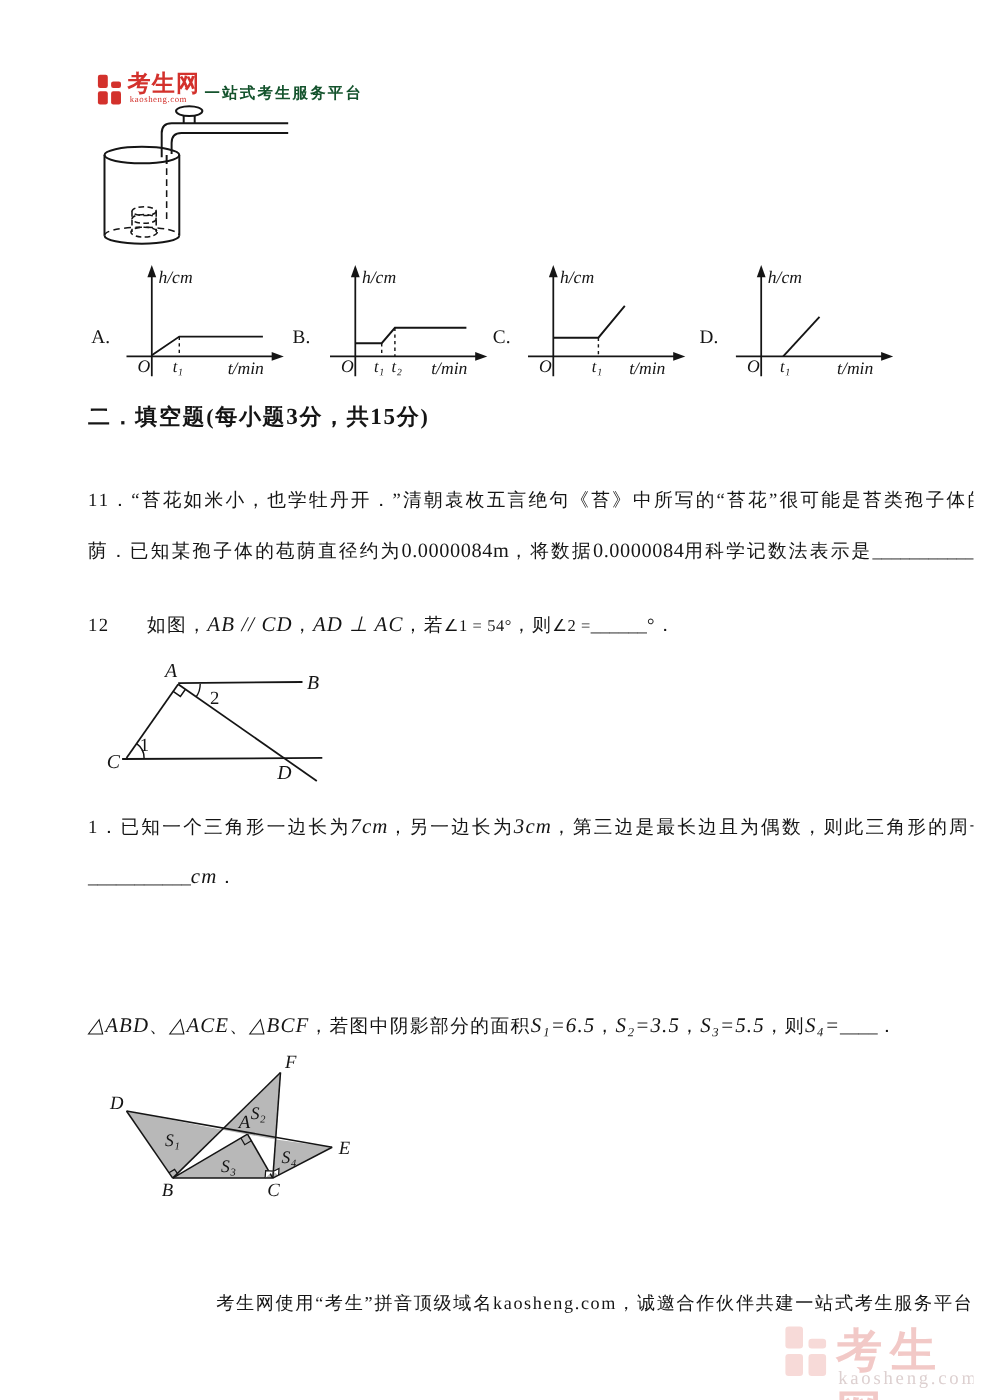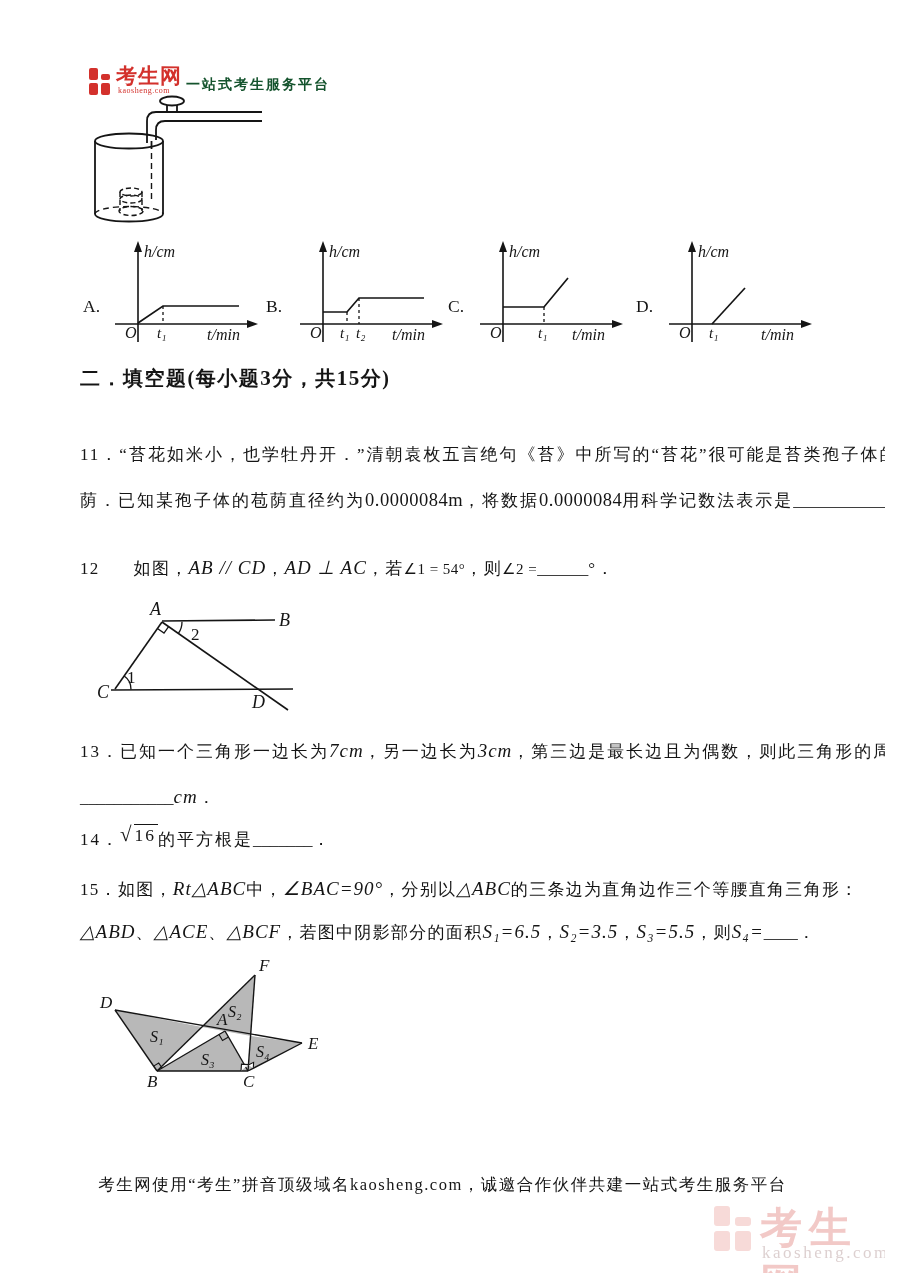--- a/index.html
+++ b/index.html
@@ -172,33 +172,27 @@
     </g>
     <text class="it" x="55" y="16" font-size="18">A</text>
     <text class="it" x="184" y="27" font-size="18">B</text>
     <text class="it" x="2" y="99" font-size="18">C</text>
     <text class="it" x="157" y="109" font-size="18">D</text>
     <text x="96" y="41" font-size="17">2</text>
     <text x="32" y="84" font-size="17">1</text>
   </svg>
 
   <div class="abs para" style="left:80px; top:740px;">
-    <span>13．已知一个三角形一边长为</span><span class="math">7cm</span><span>，另一边长为</span><span class="math">3cm</span><span>，第三边是最长边且为偶数，则此三角形的周长为</span>
+    <span>1．已知一个三角形一边长为</span><span class="math">7cm</span><span>，另一边长为</span><span class="math">3cm</span><span>，第三边是最长边且为偶数，则此三角形的周长为</span>
   </div>
   <div class="abs para" style="left:80px; top:786px;">
     <span class="blank">___________</span><span class="math">cm</span><span>．</span>
   </div>
 
-  <div class="abs para" style="left:80px; top:826px;">
-    <span>14．</span><span class="sqrt"><span class="sign">√</span><span class="radicand">16</span></span><span>的平方根是</span><span class="blank">_______</span><span>．</span>
-  </div>
-
-  <div class="abs para2" style="left:80px; top:877px;">
-    <span>15．如图，</span><span class="math">Rt△ABC</span><span>中，</span><span class="math">∠BAC=90°</span><span>，分别以</span><span class="math">△ABC</span><span>的三条边为直角边作三个等腰直角三角形：</span>
-  </div>
+
   <div class="abs para2" style="left:80px; top:920px;">
     <span class="math">△ABD</span><span>、</span><span class="math">△ACE</span><span>、</span><span class="math">△BCF</span><span>，若图中阴影部分的面积</span><span class="math">S₁=6.5</span><span>，</span><span class="math">S₂=3.5</span><span>，</span><span class="math">S₃=5.5</span><span>，则</span><span class="math">S₄=</span><span class="blank">____</span><span>．</span>
   </div>
 
   <svg class="abs" style="left:95px; top:958px;" width="235" height="140" viewBox="0 0 235 140">
     <g fill="#b8b8b8" stroke="none">
       <polygon points="20,52 62,113 107,69"></polygon>
       <polygon points="160,17 107,69 156,78"></polygon>
       <polygon points="130,73 62,113 153,113"></polygon>
       <polygon points="156,78 207,85 153,113"></polygon>
@@ -224,21 +218,21 @@
     <text class="it" x="148" y="129" font-size="17">C</text>
     <text class="it" x="122" y="67" font-size="17">A</text>
     <text class="it" x="164" y="13" font-size="17">F</text>
     <text class="it" x="213" y="91" font-size="17">E</text>
     <text class="it" x="55" y="84" font-size="16">S₁</text>
     <text class="it" x="133" y="59" font-size="16">S₂</text>
     <text class="it" x="106" y="107" font-size="16">S₃</text>
     <text class="it" x="161" y="99" font-size="16">S₄</text>
   </svg>
 
-  <div class="abs footer" style="left:0; top:1174px;">考生网使用“考生”拼音顶级域名kaosheng.com，诚邀合作伙伴共建一站式考生服务平台</div>
+  <div class="abs footer" style="left:0; top:1174px;text-align:right;">考生网使用“考生”拼音顶级域名kaosheng.com，诚邀合作伙伴共建一站式考生服务平台</div>
 
   <div class="abs" style="left:714px; top:1206px; width:38px; height:45px;">
     <div class="wblk" style="left:0; top:0; width:16px; height:20px;"></div>
     <div class="wblk" style="left:0; top:25px; width:16px; height:20px;"></div>
     <div class="wblk" style="left:21px; top:11px; width:16px; height:9px;"></div>
     <div class="wblk" style="left:21px; top:25px; width:16px; height:20px;"></div>
   </div>
   <div class="abs wm-title" style="left:760px; top:1200px;">考生网</div>
   <div class="abs wm-domain" style="left:762px; top:1243px;">kaosheng.com</div>
 

